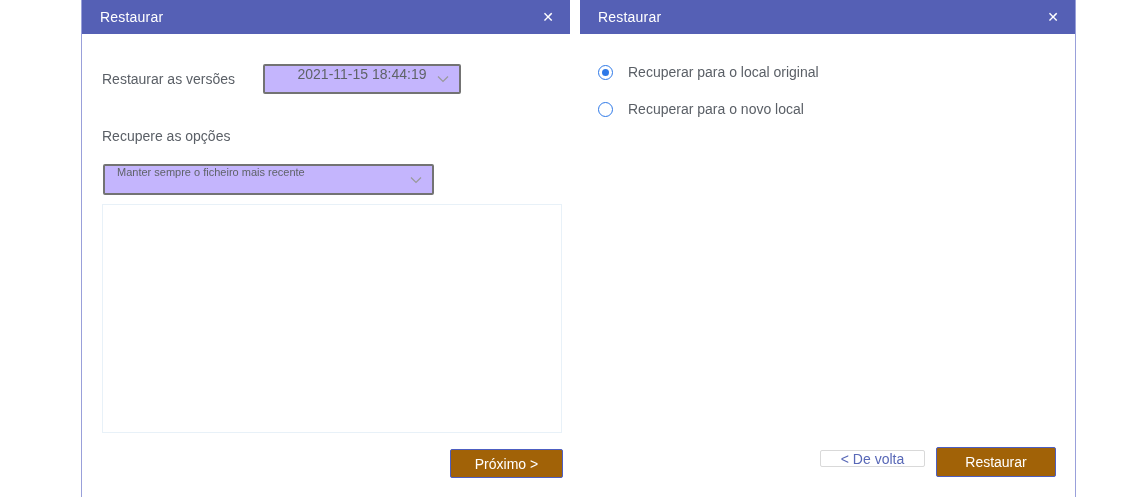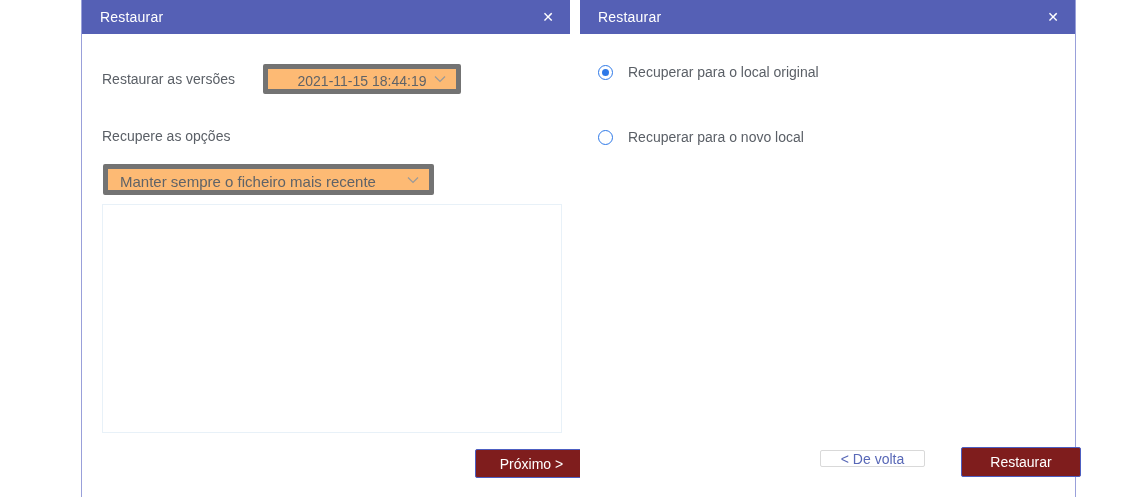--- a/index.html
+++ b/index.html
@@ -27,54 +27,54 @@
   .titlebar-text { margin-left: 18px; font-size: 14px; letter-spacing: .2px; }
   .close-btn {
     position: absolute; right: 10px; top: 0; height: 34px; width: 24px;
     display: flex; align-items: center; justify-content: center;
     color: #ffffff; font-size: 14px; cursor: pointer;
   }
 
   .field-label { position: absolute; font-size: 14px; color: #5a5f66; }
 
   .dropdown {
-    position: absolute; background: #fdba74;
-    border: 5px solid #737373; border-radius: 2px;
-    display: flex; align-items: flex-end; cursor: pointer;
+    position: absolute; background: #c4b5fd;
+    border: 2px solid #737373; border-radius: 2px;
+    display: flex; align-items: flex-start; cursor: pointer;
   }
   .dd-version { left: 181px; top: 64px; width: 198px; height: 30px; justify-content: center; }
   .dd-version .dd-text { font-size: 14px; color: #5f6368; }
   .dd-options { left: 21px; top: 164px; width: 331px; height: 31px; }
-  .dd-options .dd-text { font-size: 15px; color: #5f6368; margin-left: 12px; }
+  .dd-options .dd-text { font-size: 11px; color: #5f6368; margin-left: 12px; }
   .dd-chevron {
     position: absolute; right: 10px; top: 50%; transform: translateY(-50%);
     width: 12px; height: 8px; display: block;
   }
 
   .listbox {
     position: absolute; left: 20px; top: 204px; width: 460px; height: 229px;
     border: 1px solid #e8f1f8; background: #ffffff;
   }
 
   .btn {
     position: absolute; display: flex; align-items: center; justify-content: center;
     font-size: 14px; border-radius: 2px; cursor: pointer;
   }
-  .btn-primary { background: #7f1d1d; color: #ffffff; border: 1px solid #4d5ec1; margin-left: 25px; }
+  .btn-primary { background: #a16207; color: #ffffff; border: 1px solid #4d5ec1; }
   .btn-next    { left: 368px; top: 449px; width: 113px; height: 29px; }
   .btn-back    { left: 240px; top: 450px; width: 105px; height: 17px;
                  background: #ffffff; border: 1px solid #d9d9d9; color: #5868b7; }
   .btn-restore { left: 356px; top: 447px; width: 120px; height: 30px; }
 
   .radio-row {
     position: absolute; left: 18px; display: flex; align-items: center; gap: 15px;
     cursor: pointer;
   }
   .radio-row-1 { top: 64px; }
-  .radio-row-2 { top: 101px; margin-top: 28px; }
+  .radio-row-2 { top: 101px; }
   .radio-circle {
     width: 15px; height: 15px; border-radius: 50%;
     border: 1px solid #2e79e8; background: #ffffff;
     display: flex; align-items: center; justify-content: center; flex: none;
   }
   .radio-circle.selected::after {
     content: ""; width: 7px; height: 7px; border-radius: 50%; background: #2e79e8;
   }
   .radio-label { font-size: 14px; color: #5a5f66; }
 </style>

